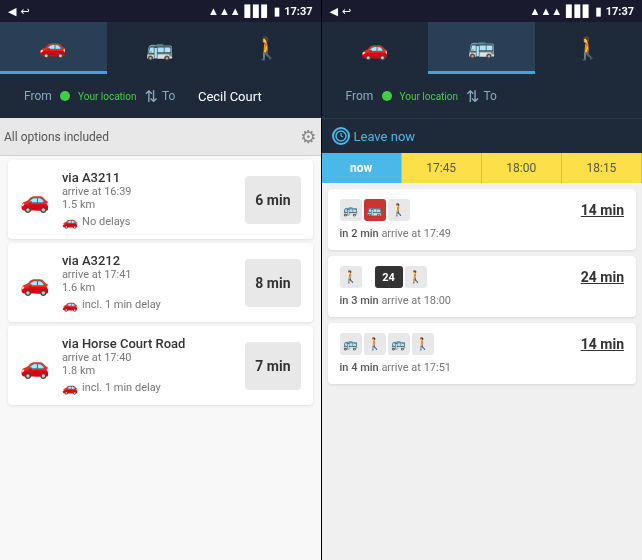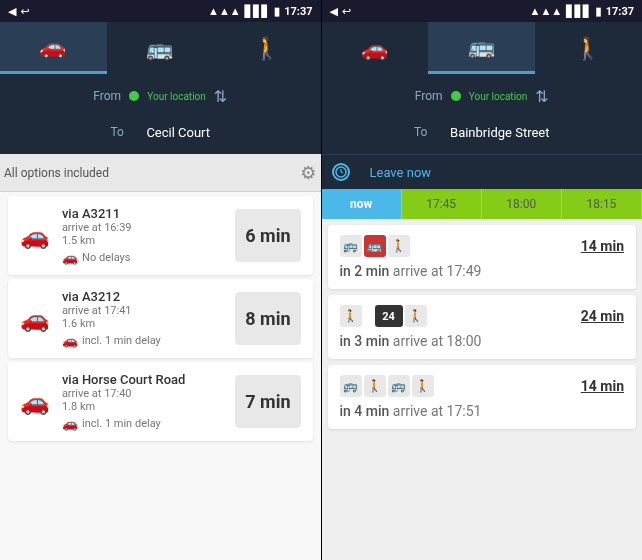--- a/index.html
+++ b/index.html
@@ -57,25 +57,24 @@
     .nav-tab-icon {
       font-size: 22px;
       color: #7aa8c8;
     }
     .nav-tab.active .nav-tab-icon {
       color: #4ab8e8;
     }
 
     .location-bar {
       background: #1e2a3a;
-      padding: 6px 18px;
-      display: flex;
-      flex-direction: column;
+      padding: 6px 24px;
+      display: flex;
+      flex-direction: row;
       gap: 4px;
-      align-items: center;
     }
     .location-row {
       display: flex;
       align-items: center;
       gap: 8px;
       height: 32px;
     }
     .loc-label {
       color: #8aa8c0;
       font-size: 12px;
@@ -166,60 +165,60 @@
       align-items: center;
       gap: 4px;
       margin-top: 3px;
     }
     .delay-icon { font-size: 13px; color: #999; }
     .delay-text { font-size: 11px; color: #777; }
     .route-time {
       background: #e8e8e8;
       border-radius: 4px;
       padding: 16px 10px;
-      font-size: 18px;
+      font-size: 14px;
       font-weight: bold;
       color: #333;
       flex-shrink: 0;
       margin-left: 34px;
     }
 
     
     .divider {
       width: 1px;
       background: #000;
     }
 
     .leave-now-bar {
       background: #1e2a3a;
       padding: 8px 10px;
       display: flex;
       align-items: center;
-      gap: 20px;
+      gap: 4px;
       border-top: 1px solid #2a3f55;
     }
     .leave-clock {
       width: 18px;
       height: 18px;
       border-radius: 50%;
       border: 2px solid #4ab8e8;
       display: flex;
       align-items: center;
       justify-content: center;
       font-size: 10px;
       color: #4ab8e8;
       flex-shrink: 0;
     }
     .leave-text {
       color: #4ab8e8;
       font-size: 13px;
     }
 
     .time-tabs {
-      background: #84cc16;
+      background: #fde047;
       display: flex;
       height: 30px;
       justify-content: flex-end;
     }
     .time-tab {
       flex: 1;
       display: flex;
       align-items: center;
       justify-content: center;
       font-size: 12px;
@@ -273,21 +272,21 @@
     .t-walk { background: #e8e8e8; color: #555; }
     .t-num { background: #333; color: white; font-weight: bold; font-size: 11px; min-width: 28px; padding: 0 4px; margin-left: 11px; }
     .transit-time-badge {
       margin-left: auto;
       font-size: 14px;
       font-weight: bold;
       color: #333;
       text-decoration: underline;
     }
     .transit-bottom {
-      font-size: 14px;
+      font-size: 11px;
       color: #777;
     }
     .in-min { font-weight: 500; color: #555; }
   </style>
 </head>
 <body>
 
 <div class="panel">
 
   <div class="status-bar">
@@ -410,21 +409,20 @@
 
   <div class="location-bar">
     <div class="location-row">
       <span class="loc-label">From</span>
       <div class="loc-dot"></div>
       <span class="loc-text">Your location</span>
       <span class="swap-icon">⇅</span>
     </div>
     <div class="location-row">
       <span class="loc-label">To</span>
-      <span class="loc-dest">Bainbridge Street</span>
     </div>
   </div>
 
   <div class="leave-now-bar">
     <div class="leave-clock">
       <svg width="12" height="12" viewBox="0 0 12 12">
         <circle cx="6" cy="6" r="5" fill="none" stroke="#4ab8e8" stroke-width="1.5"></circle>
         <line x1="6" y1="6" x2="6" y2="3" stroke="#4ab8e8" stroke-width="1.2"></line>
         <line x1="6" y1="6" x2="8" y2="7" stroke="#4ab8e8" stroke-width="1.2"></line>
       </svg>

